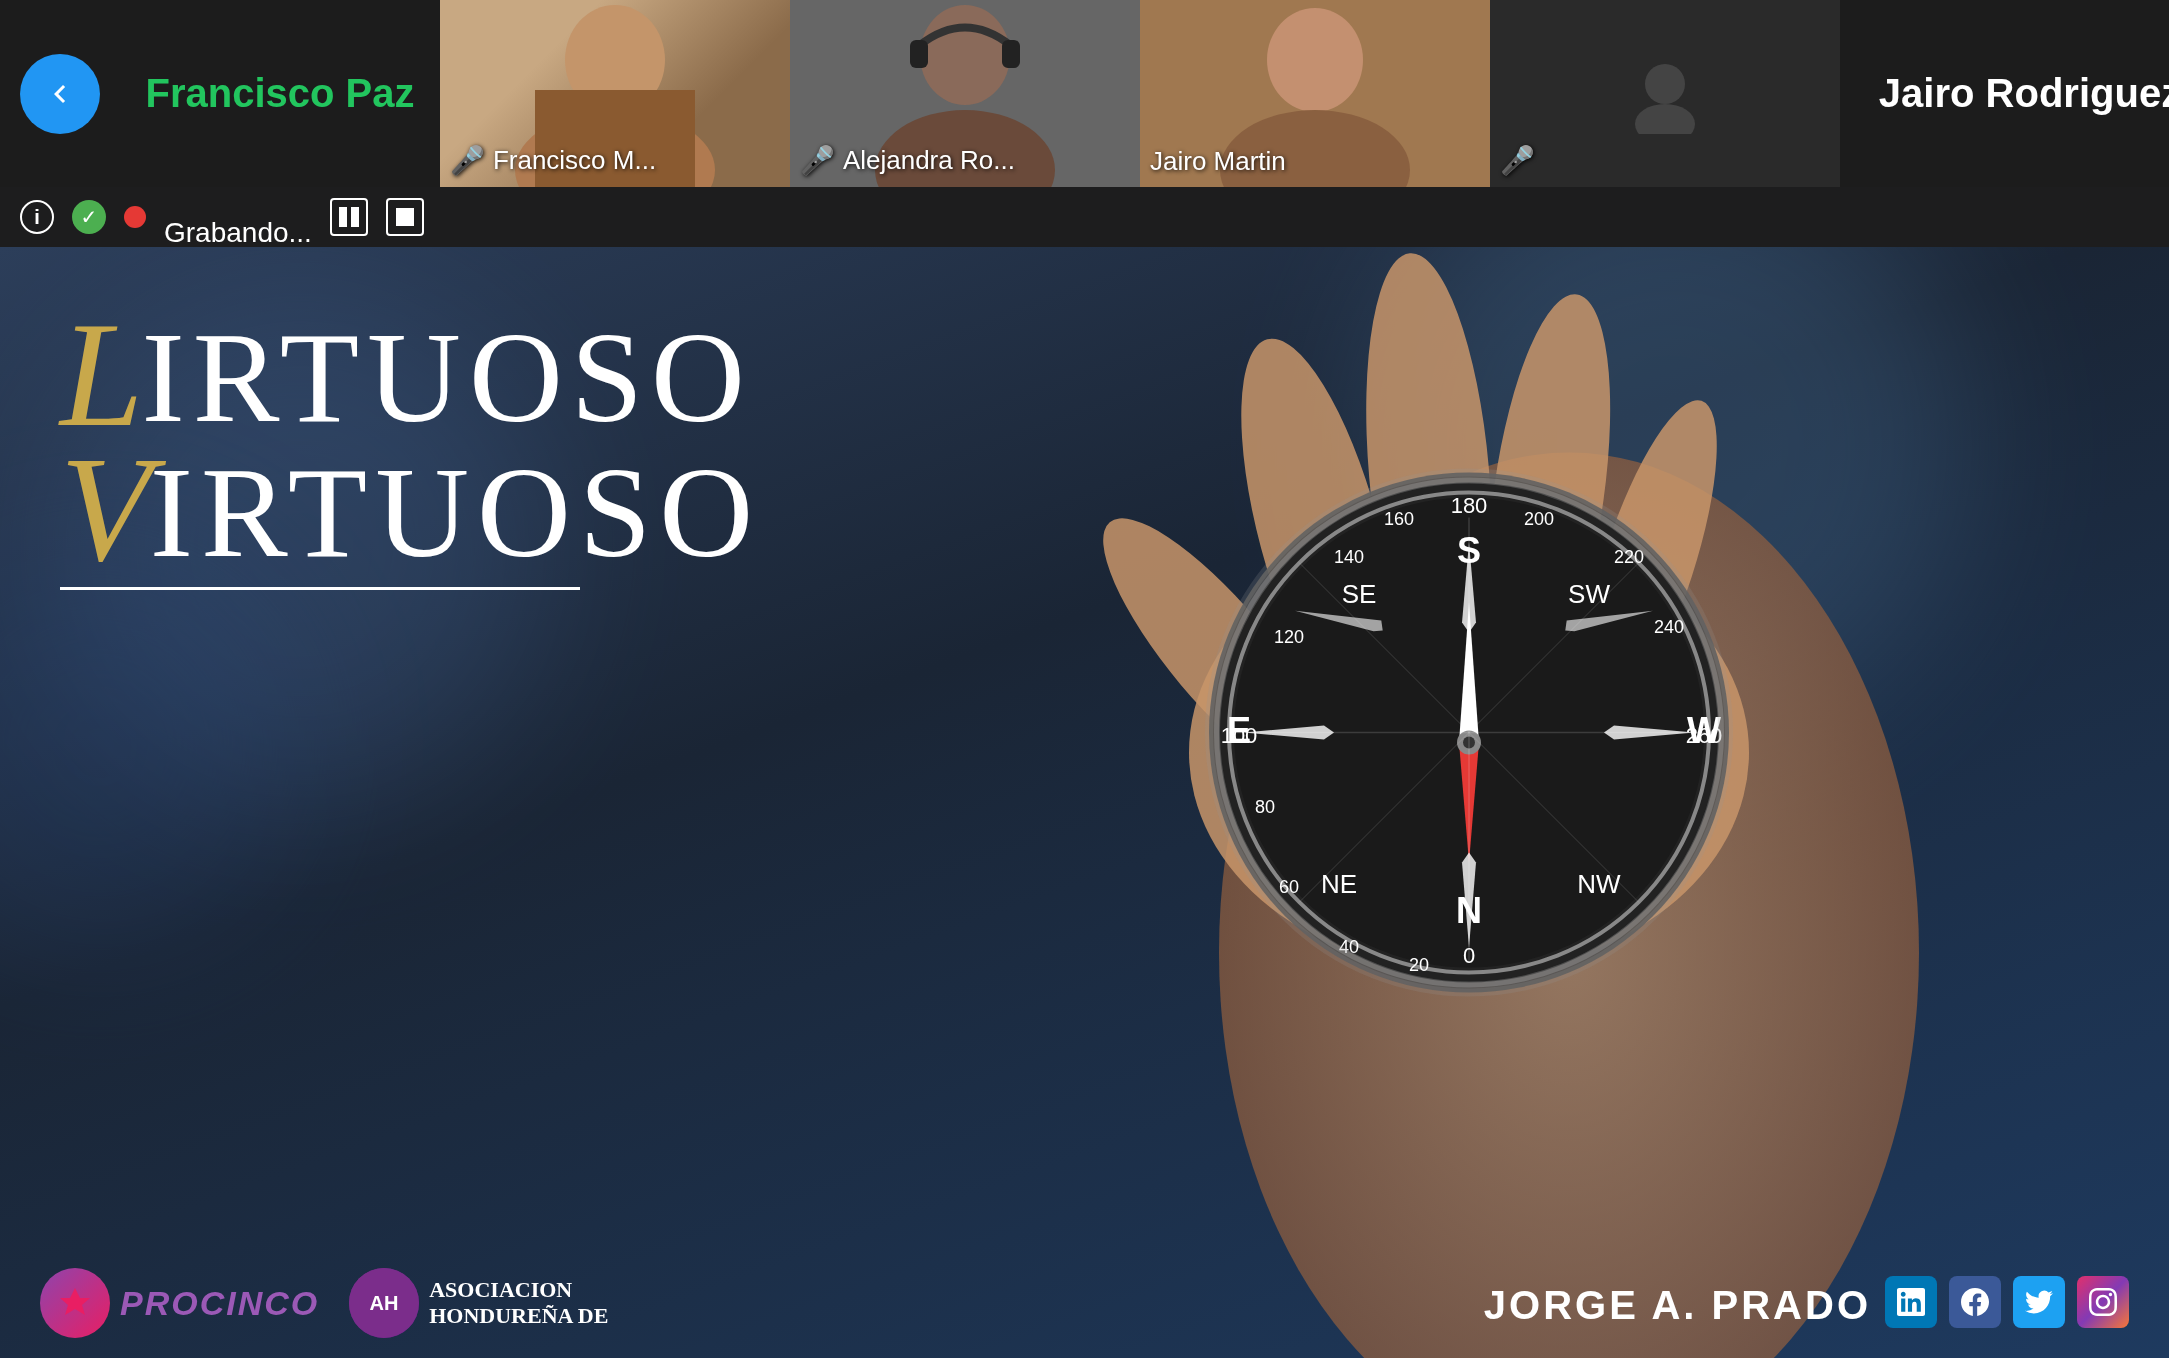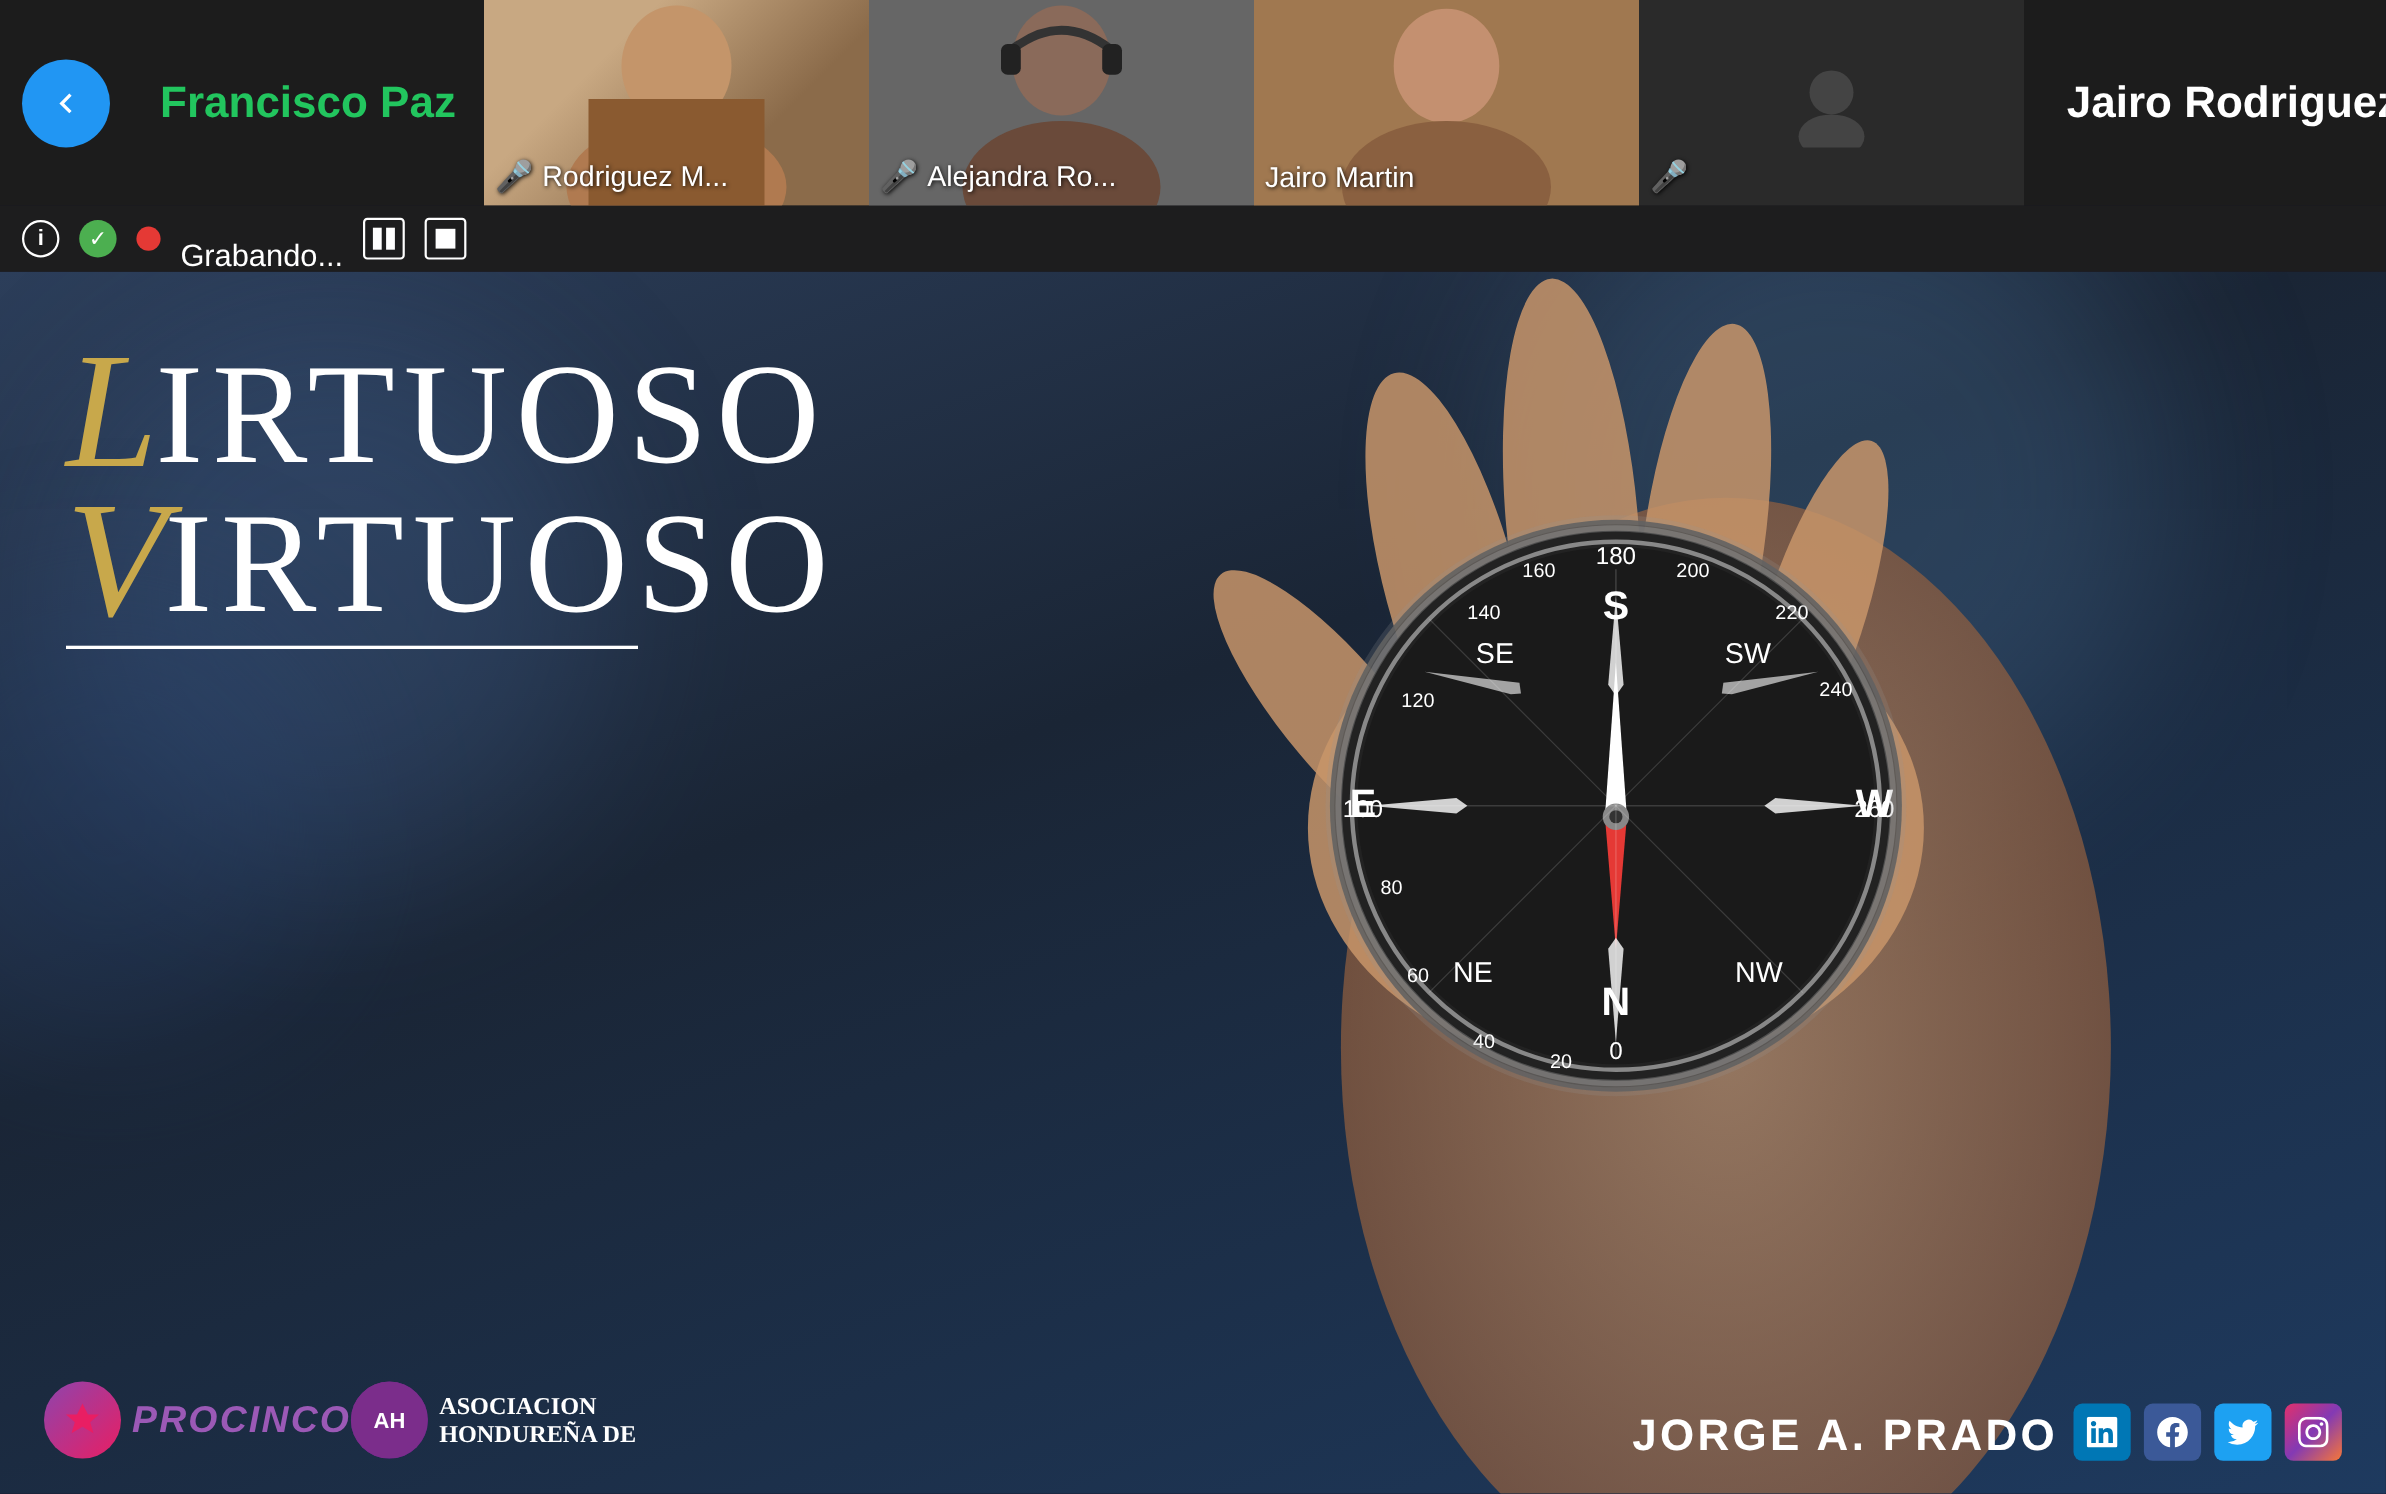--- a/index.html
+++ b/index.html
@@ -292,24 +292,25 @@
     .logo-underline {
       width: 520px;
       height: 3px;
       background: white;
       margin-top: 8px;
     }
 
     
     .bottom-logos {
       position: absolute;
-      bottom: 32px;
+      bottom: 20px;
       left: 40px;
       display: flex;
       align-items: center;
+      gap: 30px;
     }
 
     .procinco-logo {
       display: flex;
       align-items: center;
       gap: 10px;
     }
     .procinco-icon {
       width: 70px;
       height: 70px;
@@ -403,21 +404,21 @@
     <div class="participant-thumb">
       <div class="thumb-bg-alex"></div>
 
       <svg style="position:absolute;top:0;left:0;width:100%;height:100%;" viewBox="0 0 350 187">
         <ellipse cx="175" cy="60" rx="50" ry="55" fill="#c4956a"></ellipse>
         <ellipse cx="175" cy="170" rx="100" ry="60" fill="#b07a50"></ellipse>
         <rect x="95" y="90" width="160" height="100" fill="#8a5a30"></rect>
       </svg>
       <div class="participant-label">
         <span class="mic-muted">🎤</span>
-        <span>Rodriguez M...</span>
+        <span>Francisco M...</span>
       </div>
     </div>
 
     <div class="participant-thumb">
       <div class="thumb-bg-alejandra"></div>
       <svg style="position:absolute;top:0;left:0;width:100%;height:100%;" viewBox="0 0 350 187">
         <rect width="350" height="187" fill="#666"></rect>
         <ellipse cx="175" cy="55" rx="45" ry="50" fill="#8a6a5a"></ellipse>
         <ellipse cx="175" cy="170" rx="90" ry="60" fill="#6a4a3a"></ellipse>
 

